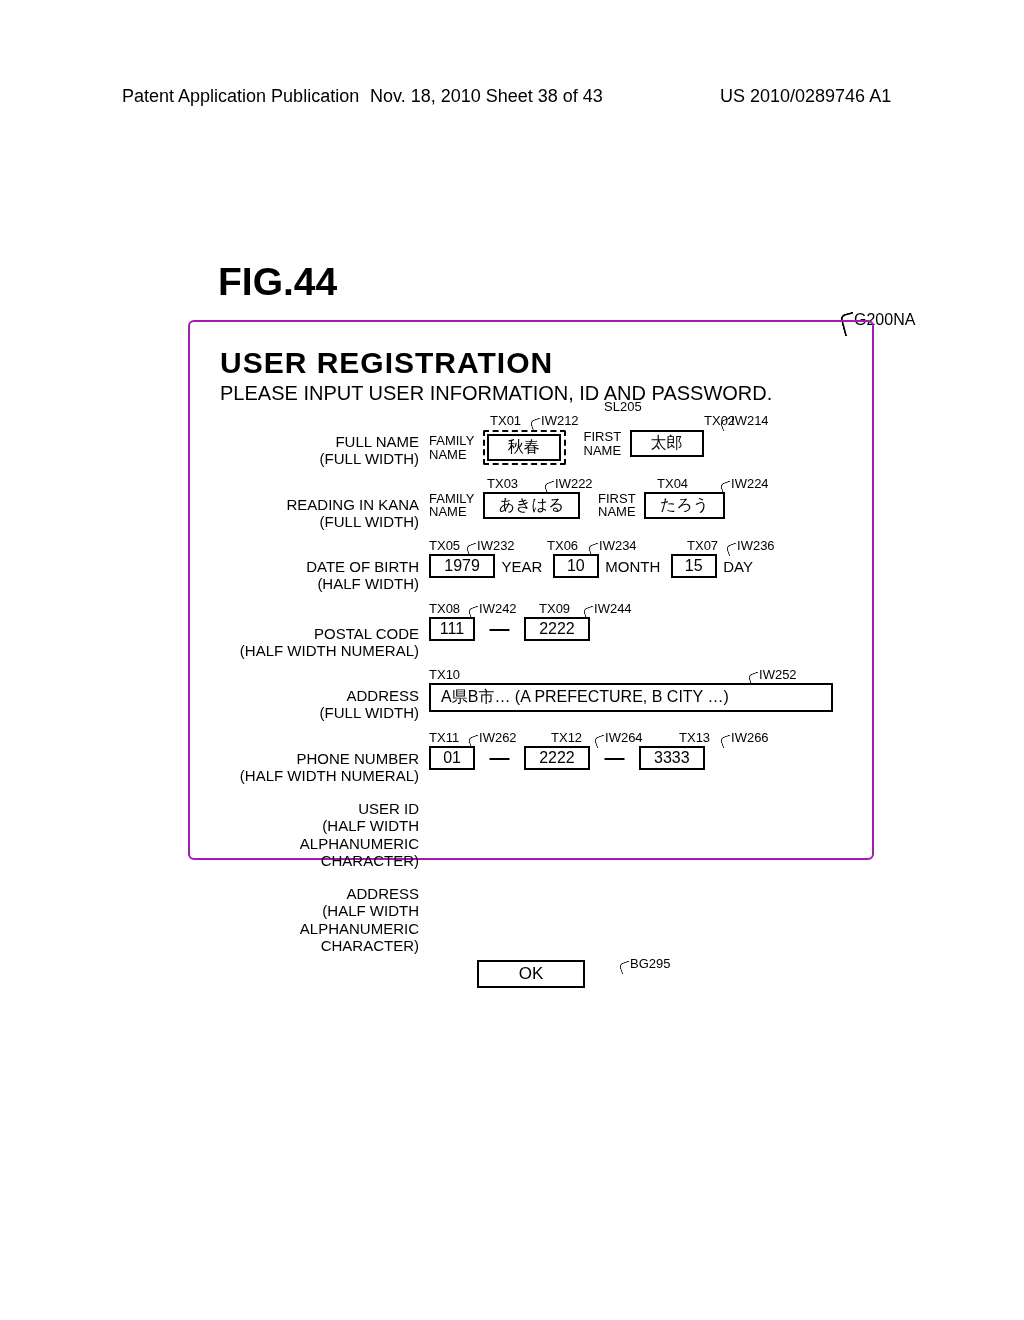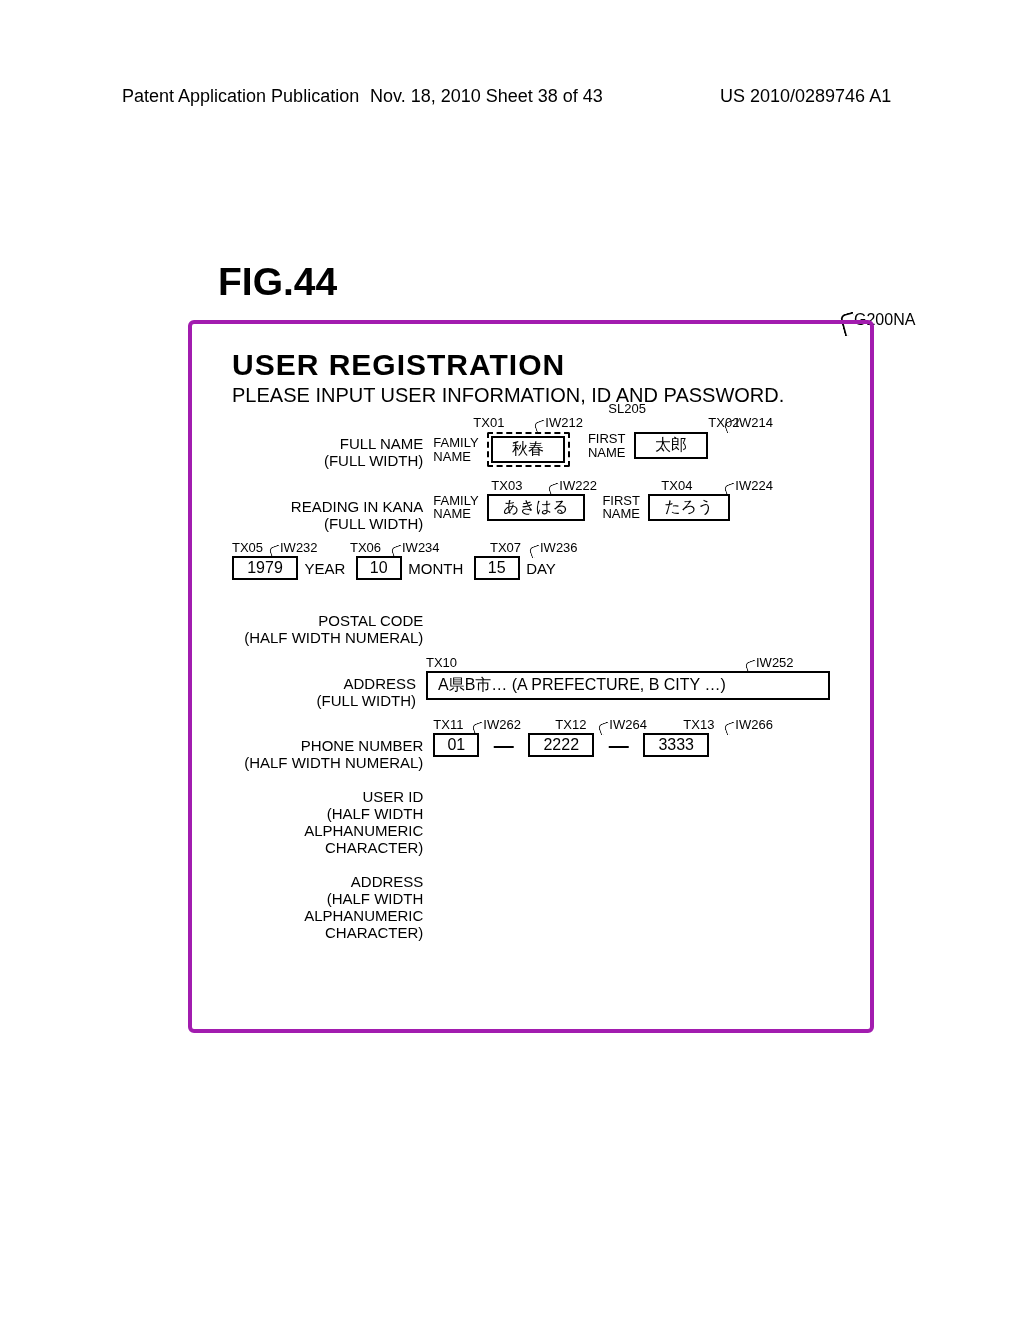--- a/index.html
+++ b/index.html
@@ -41,25 +41,25 @@
     border-left: 2px solid #000;
     border-top: 2px solid #000;
     border-top-left-radius: 6px;
     transform: rotate(-15deg);
   }
   .panel {
     position: absolute;
     top: 320px;
     left: 188px;
     width: 686px;
-    height: 713px;
-    border: 4px solid #a21caf;
+    height: 540px;
+    border: 2px solid #a21caf;
     border-radius: 6px;
     box-sizing: border-box;
-    padding: 18px 40px;
+    padding: 18px 30px;
   }
   .panel h1 {
     margin: 6px 0 2px 0;
     font-size: 30px;
     font-weight: bold;
     letter-spacing: 1px;
   }
   .panel .subtitle {
     font-size: 20px;
     margin: 2px 0 4px 0;
@@ -178,21 +178,21 @@
   <h1>USER REGISTRATION</h1>
   <div class="subtitle">PLEASE INPUT USER INFORMATION, ID AND PASSWORD.</div>
 
   <div class="row">
     <div class="lbl">
       <span>FULL NAME</span><br>
       <span>(FULL WIDTH)</span>
     </div>
     <div class="fields" style="padding-top:15px;">
       <span class="tag" style="left:175px; top:-16px;">SL205</span>
-      <span class="tag" style="left:40px; top:-2px;">TX01</span>
+      <span class="tag" style="left:61px; top:-2px;">TX01</span>
       <span class="tag" style="left:112px; top:-2px;"><span class="hook" style="left:-10px;top:6px;"></span><span>IW212</span></span>
       <span class="tag" style="left:243px; top:-2px;margin-left:32px;">TX02</span>
       <span class="tag" style="left:302px; top:-2px;"><span class="hook" style="left:-10px;top:6px;"></span><span>IW214</span></span>
 
       <span class="pair">
         <span class="mini"><span>FAMILY</span><br><span>NAME</span></span>
         <span class="focus">
           <span class="box">秋春</span>
         </span>
       </span>
@@ -221,20 +221,24 @@
       </span>
       &nbsp;&nbsp;
       <span class="pair">
         <span class="mini"><span>FIRST</span><br><span>NAME</span></span>
         <span class="box">たろう</span>
       </span>
     </div>
   </div>
 
   <div class="row">
+    <div class="lbl">
+      <span>DATE OF BIRTH</span><br>
+      <span>(HALF WIDTH)</span>
+    </div>
     <div class="fields" style="padding-top:14px;">
       <span class="tag" style="left:0px; top:-2px;">TX05</span>
       <span class="tag" style="left:48px; top:-2px;"><span class="hook" style="left:-10px;top:6px;"></span><span>IW232</span></span>
       <span class="tag" style="left:118px; top:-2px;">TX06</span>
       <span class="tag" style="left:170px; top:-2px;"><span class="hook" style="left:-10px;top:6px;"></span><span>IW234</span></span>
       <span class="tag" style="left:258px; top:-2px;">TX07</span>
       <span class="tag" style="left:308px; top:-2px;"><span class="hook" style="left:-10px;top:6px;"></span><span>IW236</span></span>
 
       <span class="box w70">1979</span>
       <span class="unit">YEAR</span>
@@ -243,20 +247,30 @@
       <span class="box w50">15</span>
       <span class="unit">DAY</span>
     </div>
   </div>
 
   <div class="row">
     <div class="lbl" style="padding-top:22px;">
       <span>POSTAL CODE</span><br>
       <span>(HALF WIDTH NUMERAL)</span>
     </div>
+    <div class="fields" style="padding-top:14px;">
+      <span class="tag" style="left:0px; top:-2px;">TX08</span>
+      <span class="tag" style="left:50px; top:-2px;"><span class="hook" style="left:-10px;top:6px;"></span><span>IW242</span></span>
+      <span class="tag" style="left:110px; top:-2px;">TX09</span>
+      <span class="tag" style="left:165px; top:-2px;"><span class="hook" style="left:-10px;top:6px;"></span><span>IW244</span></span>
+
+      <span class="box w50">111</span>
+      <span class="dash">—</span>
+      <span class="box w70">2222</span>
+    </div>
   </div>
 
   <div class="row">
     <div class="lbl">
       <span>ADDRESS</span><br>
       <span>(FULL WIDTH)</span>
     </div>
     <div class="fields" style="padding-top:14px;">
       <span class="tag" style="left:0px; top:-2px;">TX10</span>
       <span class="tag" style="left:330px; top:-2px;"><span class="hook" style="left:-10px;top:6px;"></span><span>IW252</span></span>
@@ -295,14 +309,18 @@
 
   <div class="row">
     <div class="lbl" style="padding-top:6px;">
       <span>ADDRESS</span><br>
       <span>(HALF WIDTH ALPHANUMERIC</span><br>
       <span>CHARACTER)</span>
     </div>
   </div>
 
 
+  <div class="okwrap">
+    <span class="ok">OK</span>
+    <span class="tag" style="left:410px; top:-4px;"><span class="hook" style="left:-10px;top:6px;"></span><span>BG295</span></span>
+  </div>
 
 </div>
 
 </body></html>

